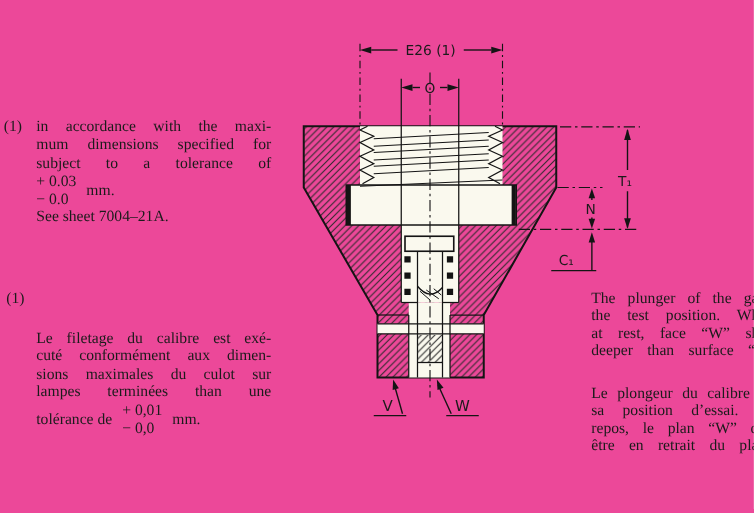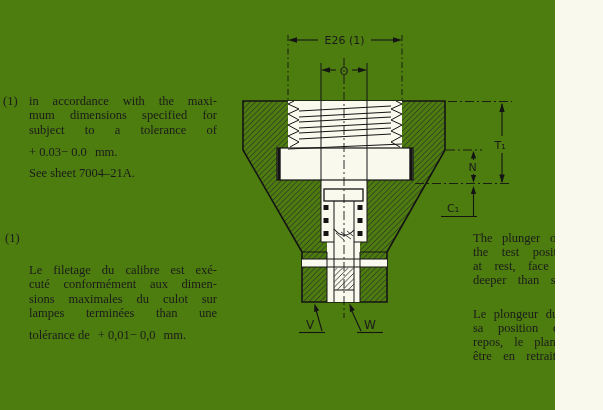--- a/index.html
+++ b/index.html
@@ -1,26 +1,26 @@
 <!DOCTYPE html>
 <html><head>
 <meta charset="utf-8">
 <style>
   html,body{margin:0;padding:0;}
   body{width:603px;height:410px;overflow:hidden;background:#faf9ee;
        font-family:"Liberation Serif", serif;color:#1b1b1b;}
-  #canvas{position:relative;width:555px;height:410px;background:#4d7c0f;overflow:hidden;}
+  #canvas{position:relative;width:603px;height:410px;background:#ec4899;overflow:hidden;}
   svg{position:absolute;left:0;top:0;}
   .note{position:absolute;font-size:12.5px;line-height:14.4px;}
   .marker{position:absolute;left:0;top:0;}
   .ntext{position:absolute;left:26px;top:0;}
   .jline{text-align:justify;text-align-last:justify;}
   .plain{text-align:right;text-align-last:left;}
   .tolrow{display:flex;align-items:center;gap:8px;height:29px;}
-  .frac{display:flex;flex-direction:row;justify-content:center;font-size:12.5px;line-height:14px;}
+  .frac{display:flex;flex-direction:column;justify-content:center;font-size:12.5px;line-height:14px;}
   .dlabel{font-family:"DejaVu Sans", sans-serif;}
 </style>
 </head>
 <body>
 
 <div id="canvas">
 
   <svg width="603" height="410" viewBox="0 0 603 410">
     <defs>
       <pattern id="hatch" patternUnits="userSpaceOnUse" width="5.5" height="5.5">

